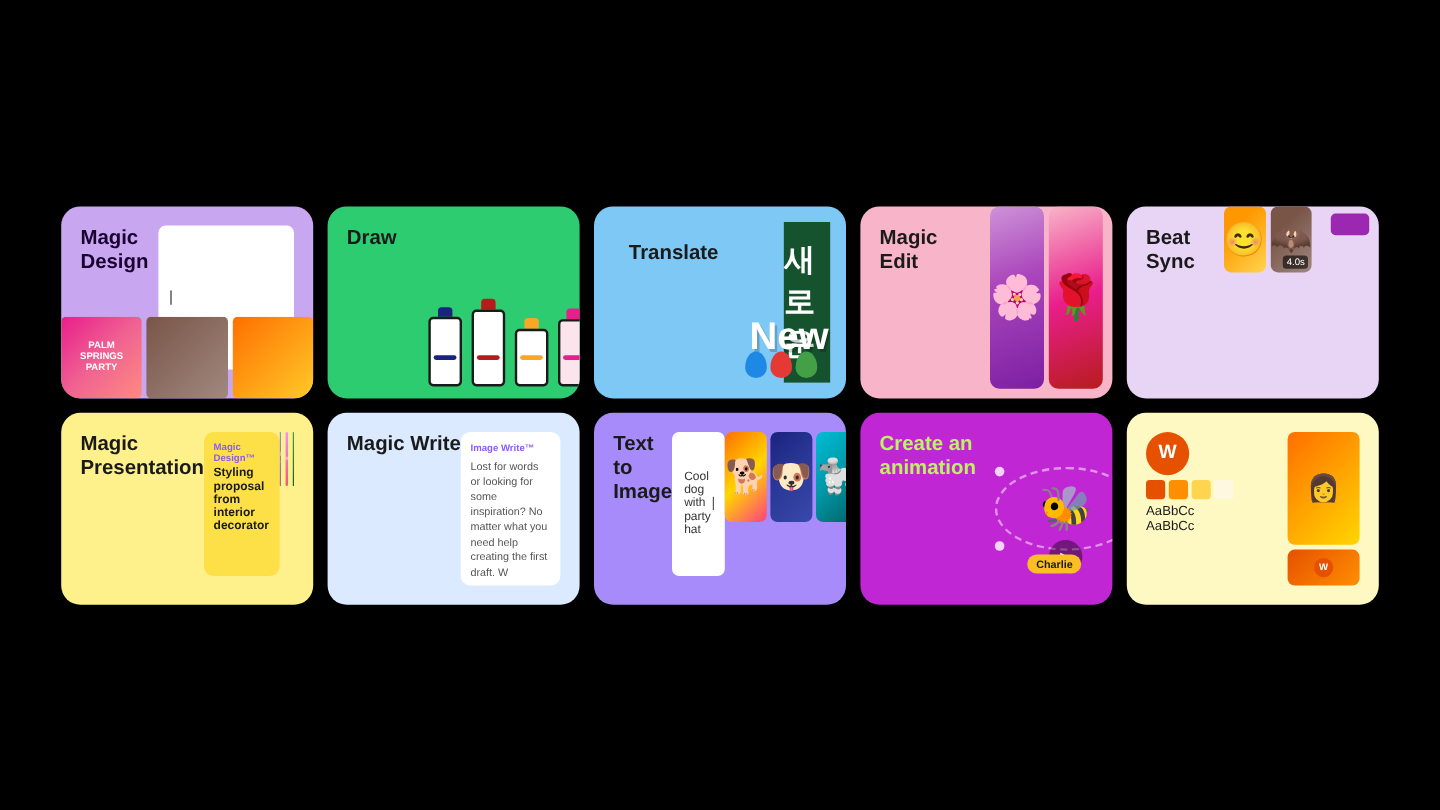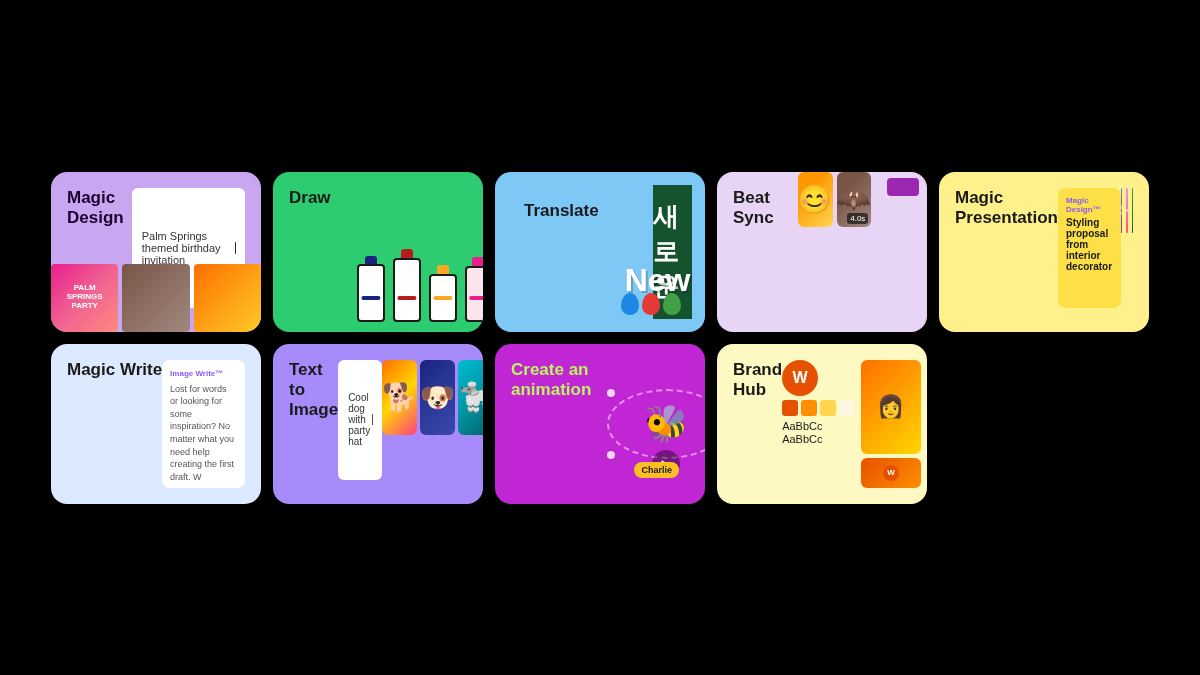--- a/index.html
+++ b/index.html
@@ -489,21 +489,20 @@
     }
   </style>
 </head>
 <body>
 
 <div class="grid-container">
 
   <div class="card card-magic-design">
     <div class="card-title">Magic Design</div>
     <div class="magic-design-input">
-      <span>Palm Springs themed birthday invitation</span>
       <span class="cursor"></span>
     </div>
     <div class="magic-design-images">
       <div class="magic-design-img img-pink">
         <div class="palm-text">PALM<br>SPRINGS<br>PARTY</div>
       </div>
       <div class="magic-design-img img-photo"></div>
       <div class="magic-design-img img-bright"></div>
     </div>
   </div>
@@ -548,20 +547,31 @@
           <div style="width:18px;height:22px;background:#e53935;border-radius:50% 50% 50% 50% / 60% 60% 40% 40%;"></div>
           <div style="width:18px;height:22px;background:#43a047;border-radius:50% 50% 50% 50% / 60% 60% 40% 40%;"></div>
         </div>
       </div>
       <div class="translate-right">
         <div class="translate-korean">새로운</div>
       </div>
     </div>
   </div>
 
+  <div class="card card-magic-edit">
+    <div class="card-title">Magic Edit</div>
+    <div class="magic-edit-images">
+      <div class="edit-img edit-img-flower">
+        <span class="flower-emoji">🌸</span>
+      </div>
+      <div class="edit-img edit-img-rose">
+        <span class="flower-emoji">🌹</span>
+      </div>
+    </div>
+  </div>
 
   <div class="card card-beat-sync">
     <div class="card-title">Beat Sync</div>
     <div class="beat-sync-videos">
       <div class="beat-video beat-video-1">
         <span class="person-emoji">😊</span>
       </div>
       <div class="beat-video beat-video-2">
         <span class="person-emoji">🦇</span>
         <span class="beat-duration">4.0s</span>
@@ -668,21 +678,20 @@
         <span class="anim-bee">🐝</span>
       </div>
       <div class="anim-play">
         <span>▶</span>
       </div>
       <div class="anim-charlie-label">Charlie</div>
     </div>
   </div>
 
   <div class="card card-brand-hub">
-    <div class="card-title">Brand Hub</div>
     <div class="brand-hub-content">
       <div class="brand-hub-left">
         <div class="brand-logo">
           <span>W</span>
         </div>
         <div class="brand-colors">
           <div class="brand-color-swatch" style="background:#e65100;"></div>
           <div class="brand-color-swatch" style="background:#ff8f00;"></div>
           <div class="brand-color-swatch" style="background:#ffd54f;"></div>
           <div class="brand-color-swatch" style="background:#fff8e1;"></div>

